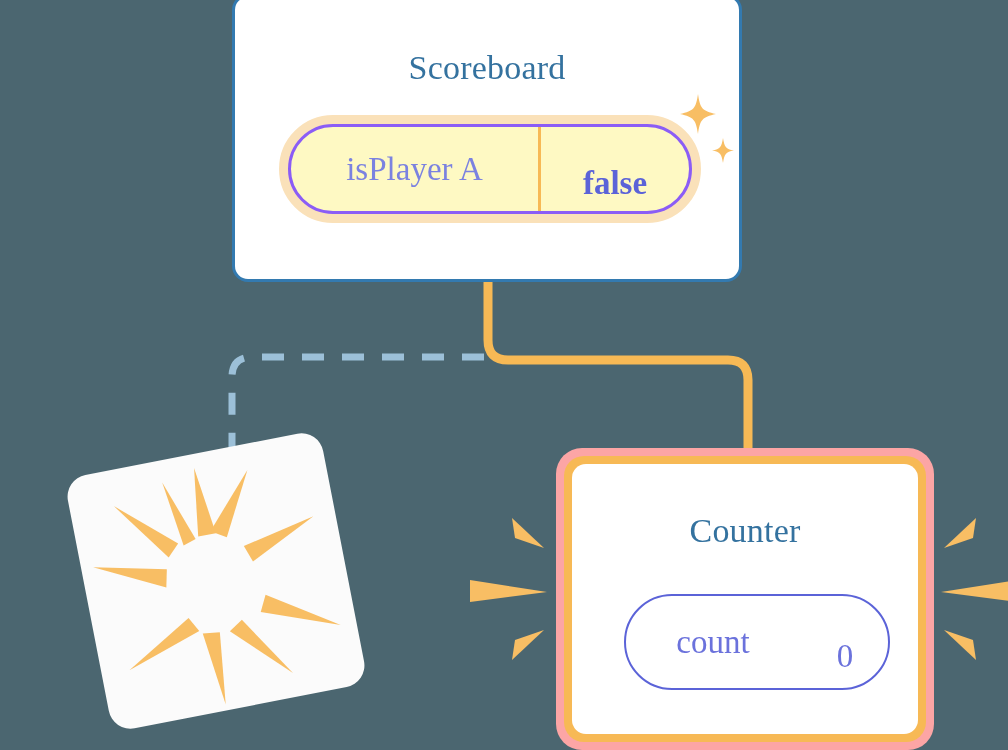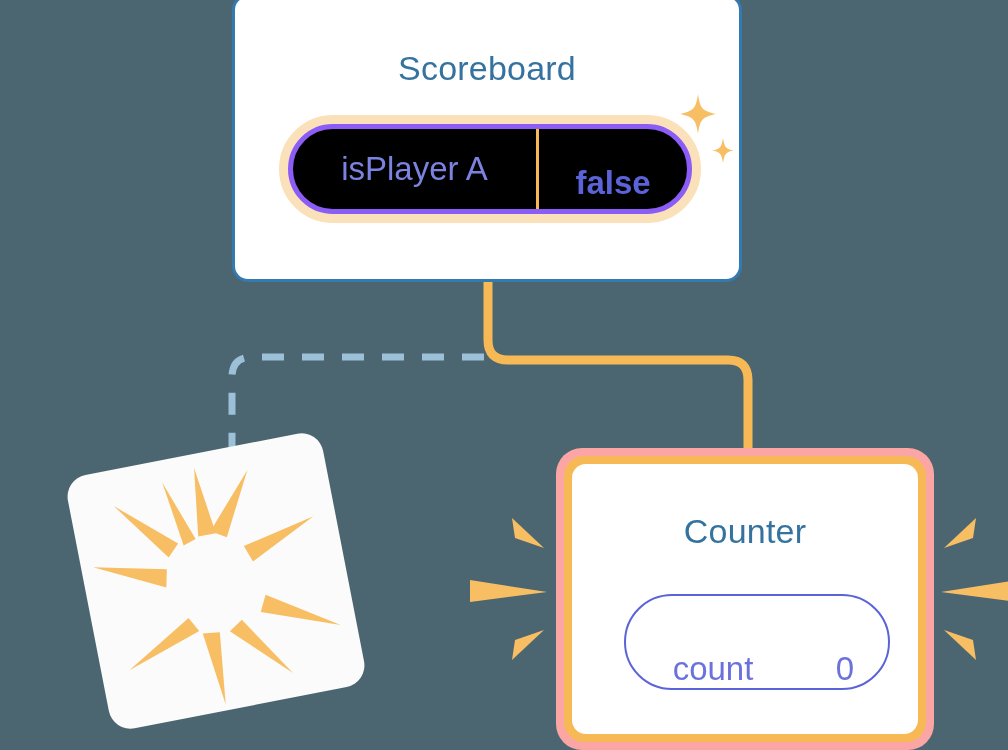--- a/index.html
+++ b/index.html
@@ -10,20 +10,21 @@
     width: 1008px;
     height: 750px;
     background: #4b6670;
     font-family: "Liberation Sans", sans-serif;
     overflow: hidden;
   }
   #stage {
     position: relative;
     width: 1008px;
     height: 550px;
+    font-family: Liberation Serif, serif;
   }
 
   
   #connectors {
     position: absolute;
     left: 0;
     top: 0;
     width: 1008px;
     height: 750px;
     pointer-events: none;
@@ -69,24 +70,24 @@
     border-radius: 999px;
     box-sizing: border-box;
     background: #fae1b9;
   }
   #scoreboard-pill-inner {
     position: absolute;
     left: 9px;
     top: 9px;
     right: 9px;
     bottom: 9px;
-    border: 5px solid #8b5cf6;
+    border: 3px solid #8b5cf6;
     border-radius: 999px;
     box-sizing: border-box;
-    background: #000000;
+    background: #fef9c3;
     display: flex;
     align-items: stretch;
   }
   .pill-key {
     flex: 1 1 auto;
     display: flex;
     align-items: center;
     justify-content: center;
   }
   .pill-val {
@@ -166,21 +167,21 @@
     position: absolute;
     left: 52px;
     top: 130px;
     width: 266px;
     height: 96px;
     border: 2px solid #5b63d8;
     border-radius: 999px;
     box-sizing: border-box;
     background: #ffffff;
     display: flex;
-    align-items: flex-end;
+    align-items: center;
   }
   #counter-pill-divider {
     width: 2px;
     background: #5b63d8;
     flex: 0 0 auto;
   }
   #counter-key-text {
     color: #6b72dc;
     font-size: 33px;
     font-weight: 400;

